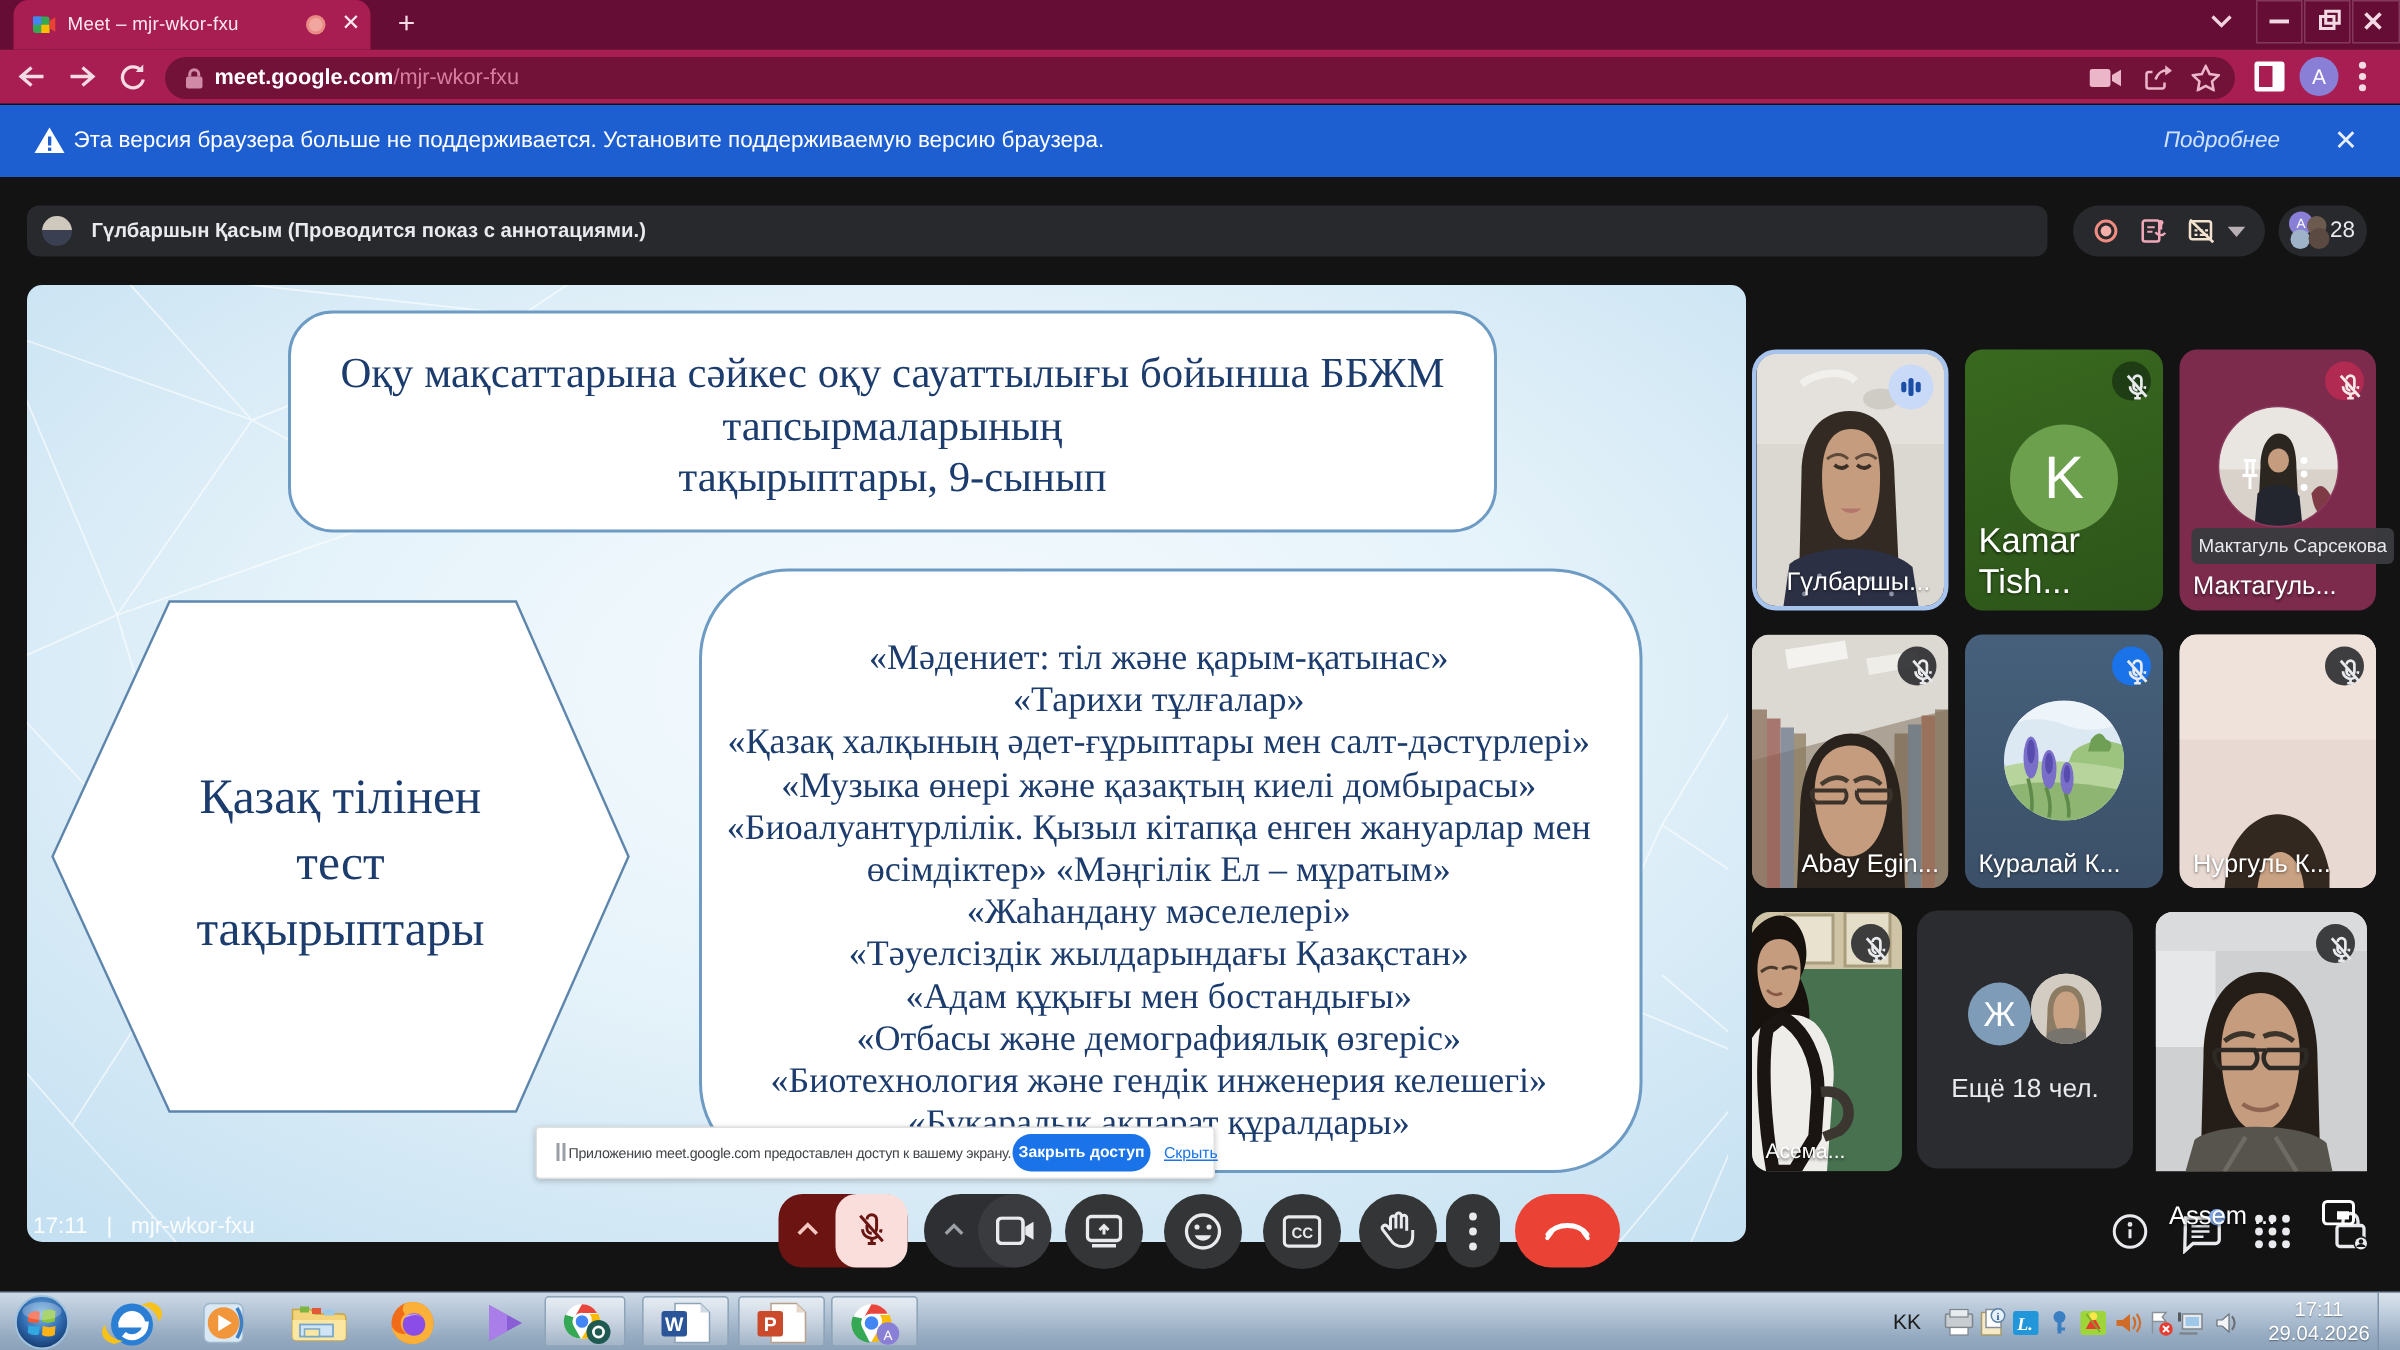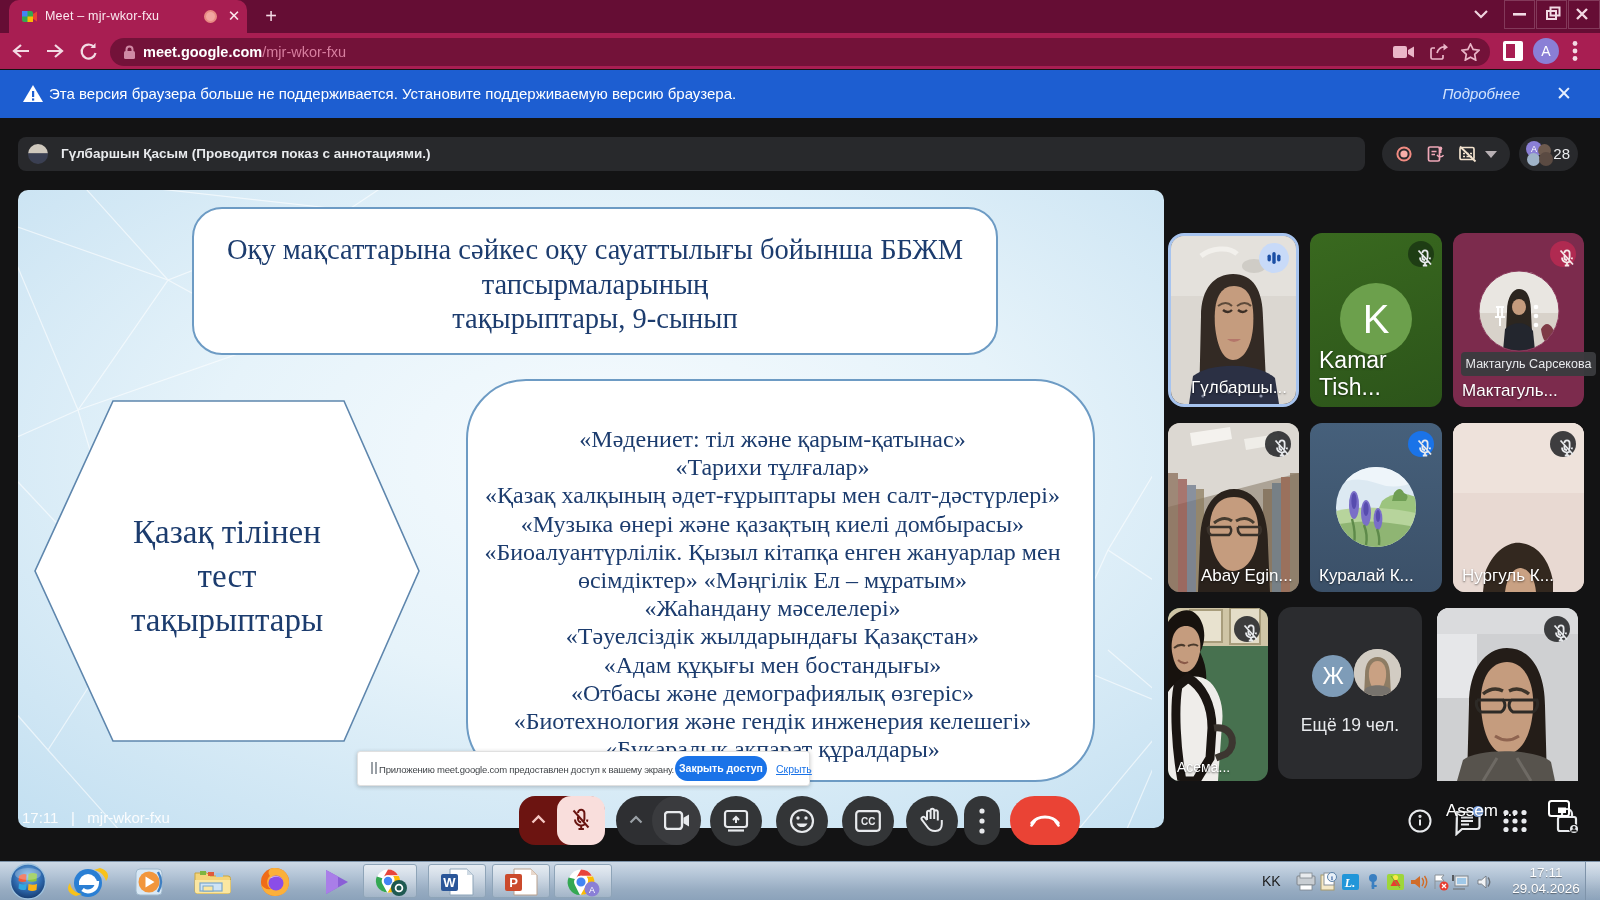--- a/index.html
+++ b/index.html
@@ -509,21 +509,21 @@
     <div class="tile" style="left:1278px;top:489px;width:144px;height:172px;background:#2b2c2f;border-radius:14px;">
       <div style="position:absolute;left:34px;top:48px;width:42px;height:42px;border-radius:50%;background:#7e9cb8;color:#fff;font-size:23px;text-align:center;line-height:42px;">Ж</div>
       <div style="position:absolute;left:76px;top:42px;width:47px;height:47px;border-radius:50%;overflow:hidden;background:#cbc4ba;">
         <svg width="47" height="47" viewBox="0 0 47 47">
             <rect width="47" height="47" fill="#d2ccc3"></rect>
             <path d="M10 47 L11 26 C11 14 16 8 23.5 8 C31 8 36 14 36 26 L37 47Z" fill="#8d7c64"></path>
             <path d="M15 28 C14 18 18 12 23.5 12 C29 12 33 18 32 28 C31 36 28 41 23.5 41 C19 41 16 36 15 28Z" fill="#c9a183"></path>
             <path d="M9 47 L11 40 C16 35 31 35 36 40 L38 47Z" fill="#77736d"></path>
           </svg>
       </div>
-      <div style="position:absolute;left:0;top:108px;width:100%;text-align:center;color:#e8eaed;font-size:17.5px;">Ещё 19 чел.</div>
+      <div style="position:absolute;left:0;top:108px;width:100%;text-align:center;color:#e8eaed;font-size:17.5px;">Ещё 18 чел.</div>
     </div>
     <div class="tile" style="left:1437px;top:490px;width:141px;height:219px;">
       <svg width="141" height="173" viewBox="0 0 141 173">
         <rect width="141" height="173" fill="#cfd0d2"></rect>
         <rect x="0" y="0" width="40" height="90" fill="#e6e7e9"></rect>
         <rect x="0" y="0" width="141" height="26" fill="#dadbdd"></rect>
         <path d="M30 173 L32 96 C32 62 48 40 70 40 C94 40 108 64 108 98 L110 173 Z" fill="#241d18"></path>
         <path d="M44 100 C42 70 54 54 70 54 C86 54 98 72 96 102 C94 128 84 146 69 146 C55 146 46 128 44 100 Z" fill="#c59c7e"></path>
         <path d="M40 92 h26 a8 8 0 0 1 -2 12 h-20 a10 10 0 0 1 -4 -12 M74 92 h26 a10 10 0 0 1 -4 12 h-20 a8 8 0 0 1 -2 -12" fill="none" stroke="#2d2a26" stroke-width="3"></path>
         <path d="M66 92 h8" stroke="#2d2a26" stroke-width="2.4"></path>

